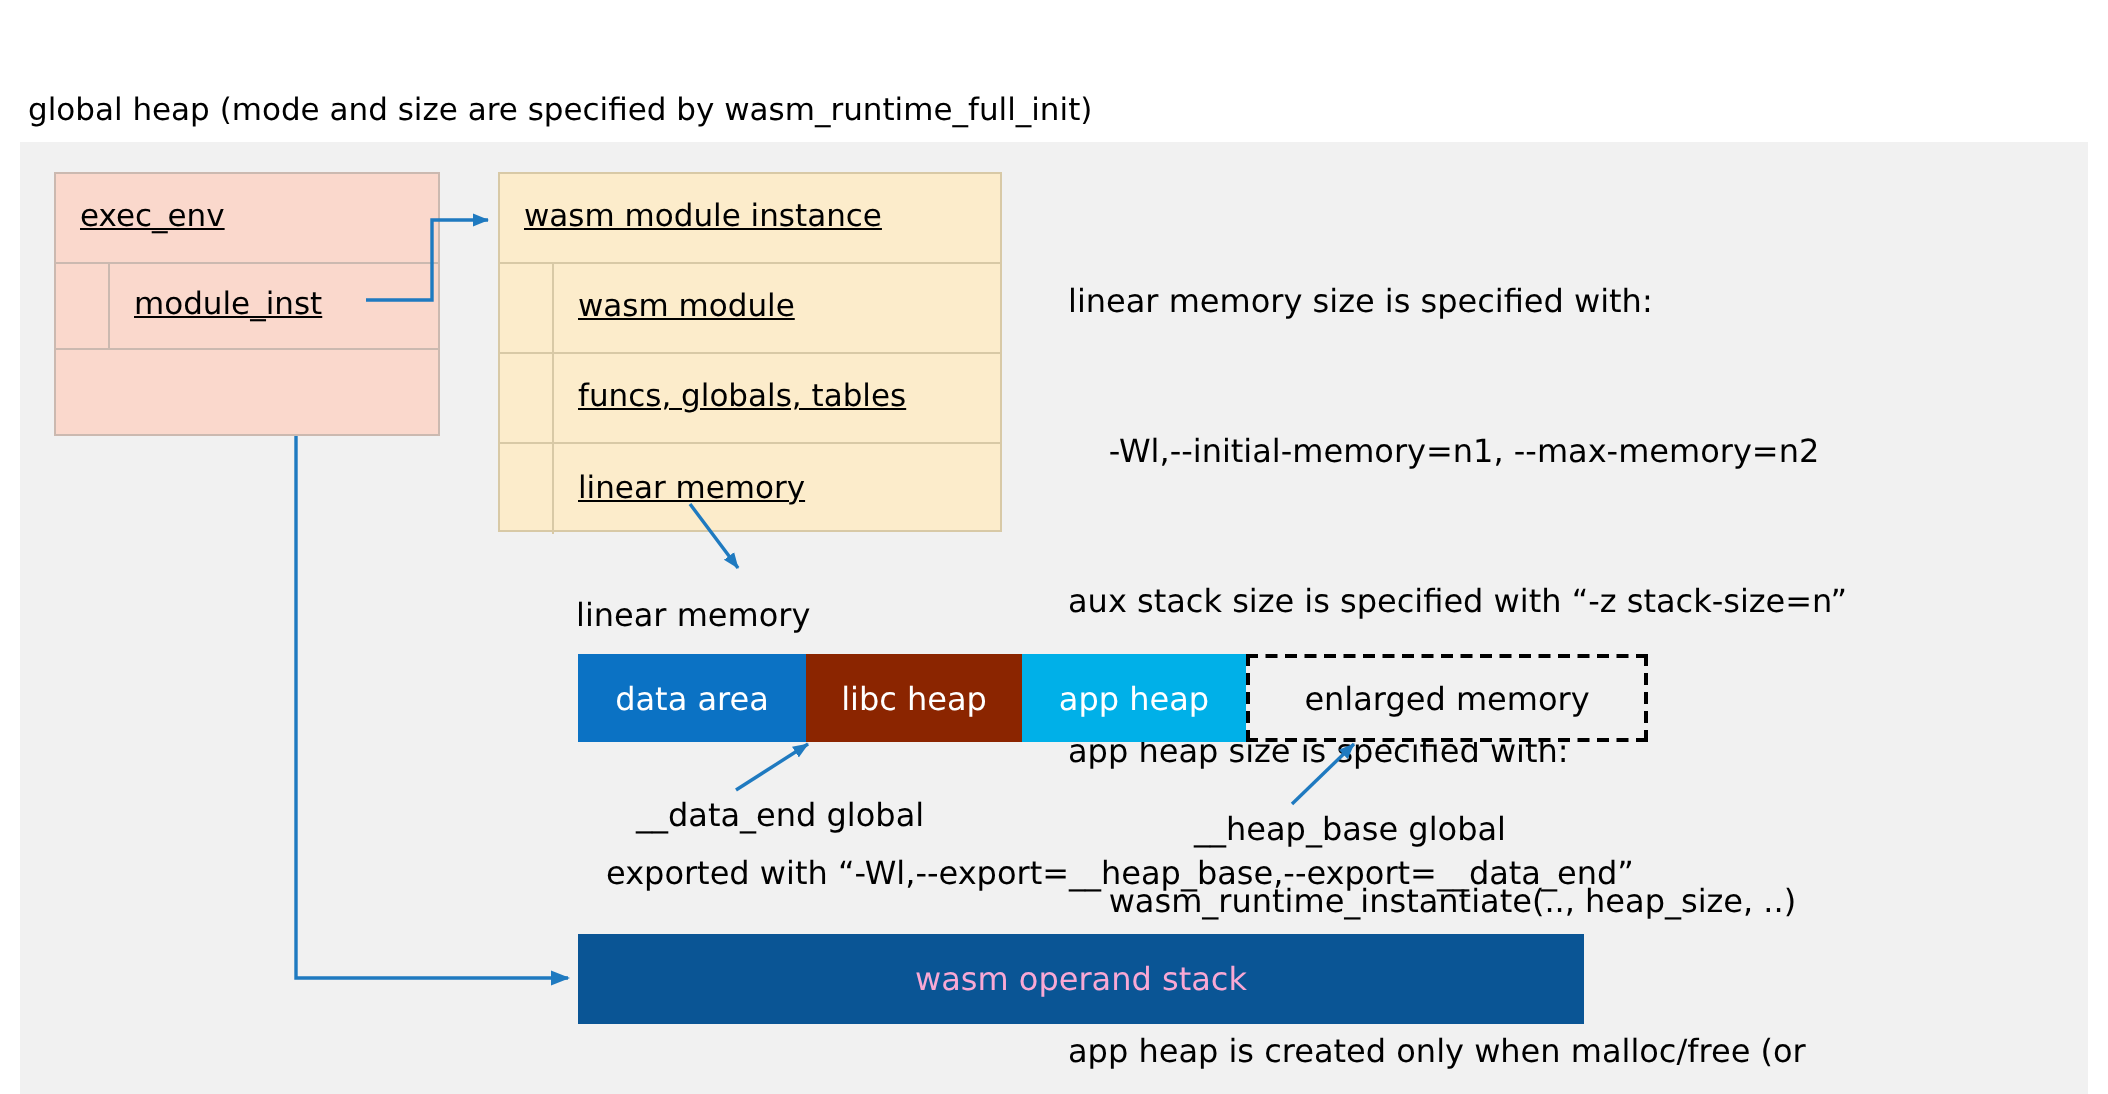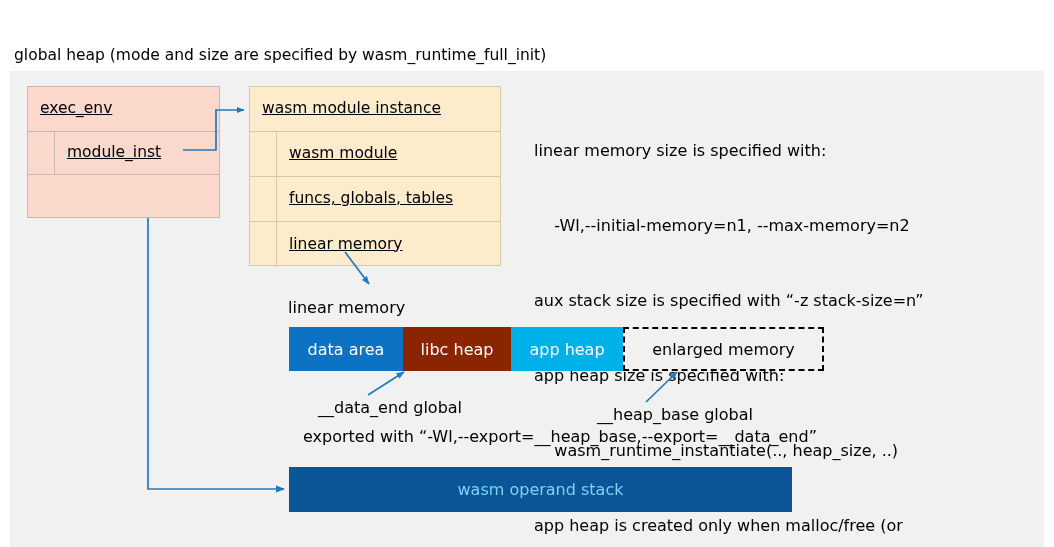--- a/index.html
+++ b/index.html
@@ -165,21 +165,21 @@
   .opstack {
     position: absolute;
     left: 289px;
     top: 427px;
     width: 503px;
     height: 45px;
     background: #0a5595;
     display: flex;
     align-items: center;
     justify-content: center;
-    color: #7dd3fc;
+    color: #f9a8d4;
     font-size: 16px;
     white-space: nowrap;
   }
   .bottom-notes {
     position: absolute;
     left: 186px;
     top: 482px;
     font-size: 16px;
     line-height: 26px;
     white-space: pre;

